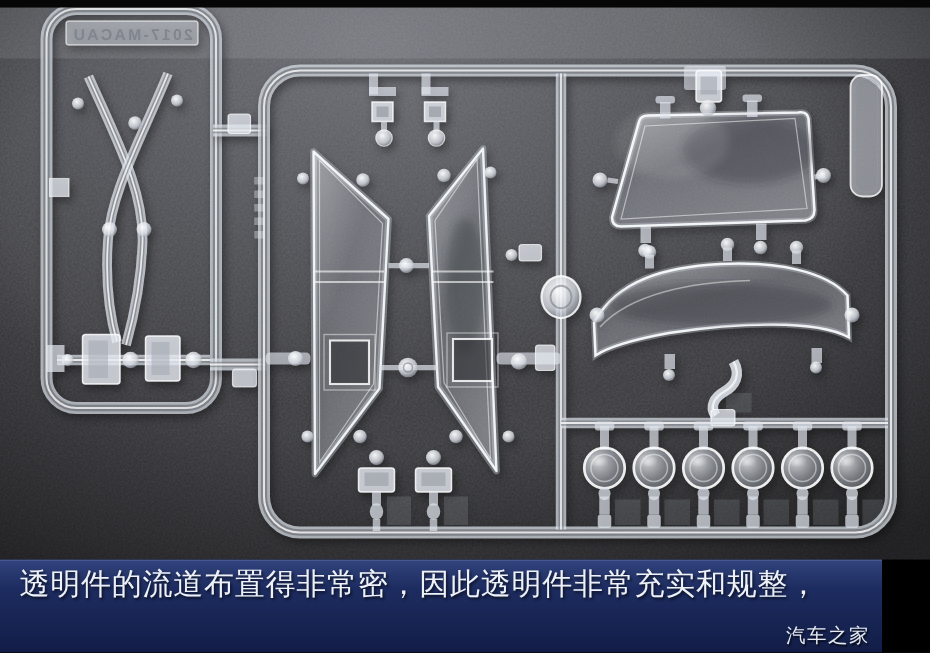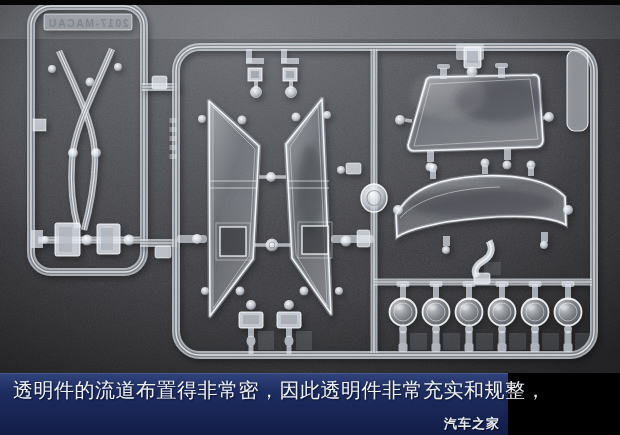--- a/index.html
+++ b/index.html
@@ -2,27 +2,27 @@
 <html><head>
 <meta charset="utf-8">
 <style>
   html,body{margin:0;padding:0;background:#000;}
   #stage{position:relative;width:620px;height:435px;overflow:hidden;
          font-family:"Liberation Sans","DejaVu Sans",sans-serif;background:#000;}
   .topbar{position:absolute;left:0;top:0;width:620px;height:5px;background:#060606;}
   .photo{position:absolute;left:0;top:0;width:620px;height:373px;}
   .photo svg{display:block;}
   .sprue{filter:drop-shadow(2px 3px 3px rgba(0,0,0,0.45));}
-  .caption{position:absolute;left:0;top:373px;width:508px;height:62px;
+  .caption{position:absolute;left:0;top:373px;width:588px;height:62px;
            background:linear-gradient(180deg,#31437c 0%,#1d2c60 30%,#121d47 100%);
            border-top:1px solid #46598f;box-sizing:border-box;
            padding:3px 10px 0 13px;color:#eef2f8;}
   .caption-line{font-size:20px;line-height:26px;letter-spacing:0.5px;font-weight:500;
                 text-shadow:1px 1px 2px rgba(0,0,0,0.65);white-space:nowrap;}
-  .watermark{position:absolute;right:8px;bottom:2px;font-size:13px;font-weight:bold;
+  .watermark{position:absolute;right:8px;bottom:2px;font-size:13px;font-weight:normal;
              color:#e6ebf3;text-shadow:1px 1px 1px rgba(0,0,0,0.7);letter-spacing:1px;}
 </style>
 </head>
 <body>
 
 <div id="stage">
   <div class="photo">
     <svg width="620" height="373" viewBox="0 0 620 373">
       <defs>
         <radialGradient id="bgGlow" cx="40%" cy="8%" r="65%">

